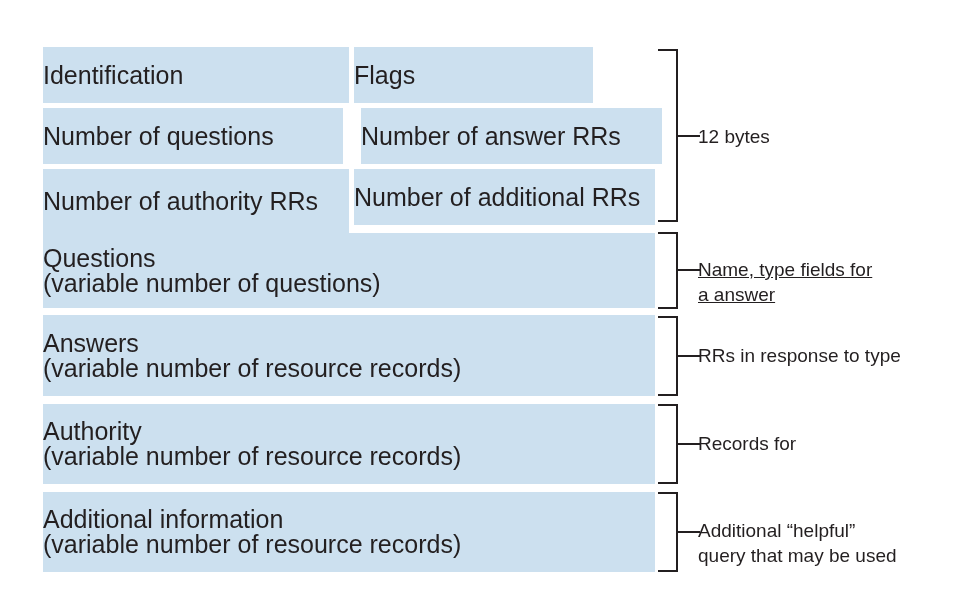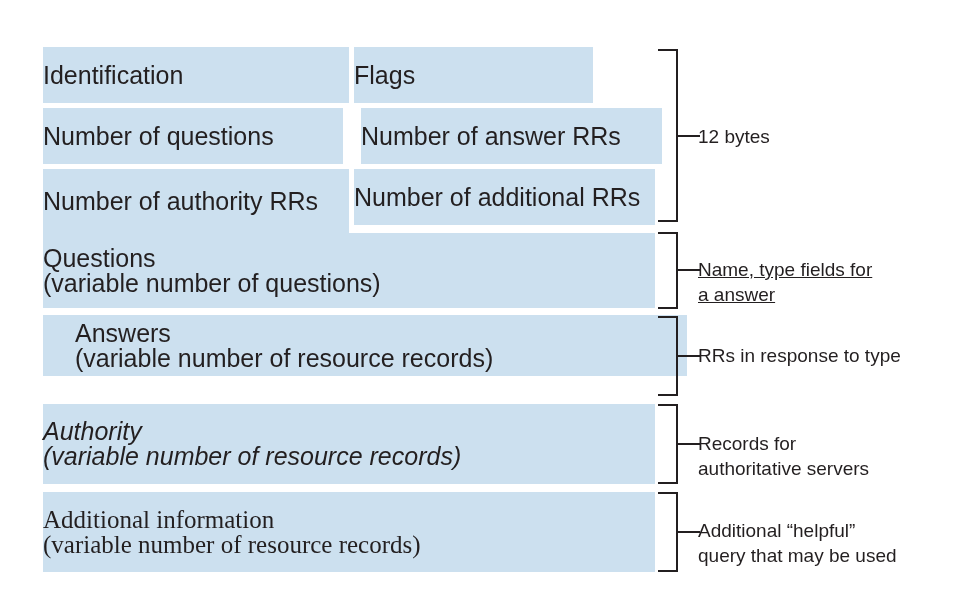--- a/index.html
+++ b/index.html
@@ -73,31 +73,31 @@
   </div>
   <div class="box" style="left:354px; top:169px; width:301px; height:56px;">
     <span>Number of additional RRs</span>
   </div>
 
   <div class="box" style="left:43px; top:233px; width:612px; height:75px;">
     <span>Questions</span>
     <span>(variable number of questions)</span>
   </div>
 
-  <div class="box" style="left:43px; top:315px; width:612px; height:61px;padding-left:32px;">
+  <div class="box" style="left:43px; top:315px; width:612px; height:81px;">
     <span>Answers</span>
     <span>(variable number of resource records)</span>
   </div>
 
-  <div class="box" style="left:43px; top:404px; width:612px; height:80px;font-style:italic;">
+  <div class="box" style="left:43px; top:404px; width:612px; height:80px;">
     <span>Authority</span>
     <span>(variable number of resource records)</span>
   </div>
 
-  <div class="box" style="left:43px; top:492px; width:612px; height:80px;font-family:Liberation Serif, serif;">
+  <div class="box" style="left:43px; top:492px; width:612px; height:80px;">
     <span>Additional information</span>
     <span>(variable number of resource records)</span>
   </div>
 
   <div class="bracket" style="top:49px;  height:173px;"></div>
   <div class="bracket" style="top:232px; height:77px;"></div>
   <div class="bracket" style="top:316px; height:80px;"></div>
   <div class="bracket" style="top:404px; height:80px;"></div>
   <div class="bracket" style="top:492px; height:80px;"></div>
 
@@ -112,20 +112,19 @@
   </div>
   <div class="note" style="top:257px;text-decoration:underline;">
     <span>Name, type fields for</span>
     <span>a answer</span>
   </div>
   <div class="note" style="top:343px;">
     <span>RRs in response to type</span>
   </div>
   <div class="note" style="top:431px;">
     <span>Records for</span>
-    <span>authoritative servers</span>
   </div>
   <div class="note" style="top:518px;">
     <span>Additional “helpful”</span>
     <span>query that may be used</span>
   </div>
 
 </div>
 
 </body></html>

